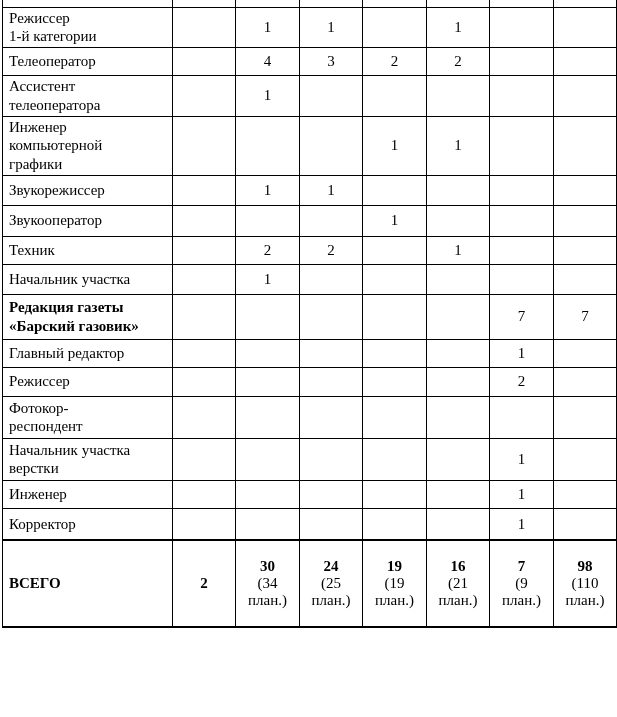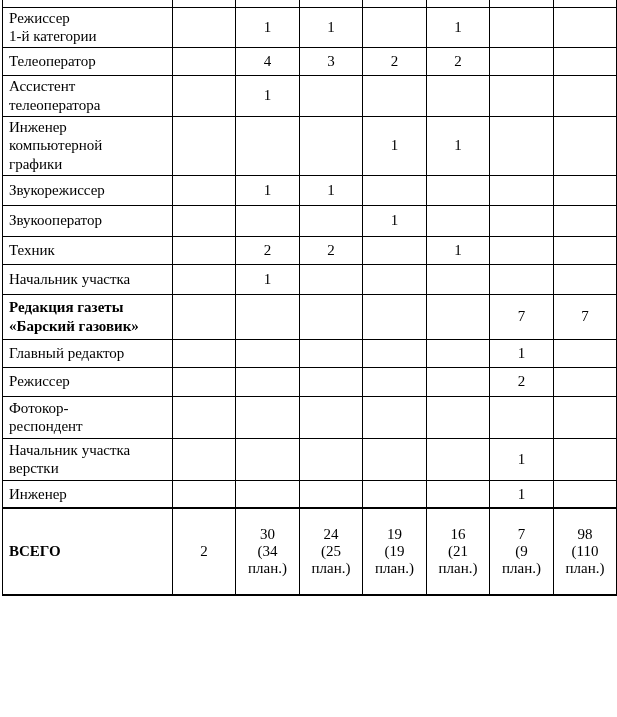--- a/index.html
+++ b/index.html
@@ -36,21 +36,21 @@
     padding-left: 6px;
     white-space: pre-line;
   }
   td.value-cell { text-align: center; }
   tr.group-row td.label-cell { font-weight: bold; }
   tr.total-row td {
     border-top-width: 2px;
     border-bottom-width: 2px;
   }
   tr.total-row td.label-cell { font-weight: bold; }
-  .total-num { font-weight: normal; line-height: 1.15; }
+  .total-num { font-weight: bold; line-height: 1.15; }
   .total-plan { font-weight: normal; white-space: pre-line; line-height: 1.15; }
 </style>
 </head>
 <body>
 
 <div class="page">
   <table class="staff-table">
     <colgroup>
       <col style="width:170px">
       <col style="width:63px">
@@ -212,20 +212,30 @@
         <tr class="data-row" style="height: 28px;">
           <td class="label-cell">Инженер</td>
           <td class="value-cell"></td>
           <td class="value-cell"></td>
           <td class="value-cell"></td>
           <td class="value-cell"></td>
           <td class="value-cell"></td>
           <td class="value-cell">1</td>
           <td class="value-cell"></td>
         </tr>
+        <tr class="data-row" style="height: 32px;">
+          <td class="label-cell">Корректор</td>
+          <td class="value-cell"></td>
+          <td class="value-cell"></td>
+          <td class="value-cell"></td>
+          <td class="value-cell"></td>
+          <td class="value-cell"></td>
+          <td class="value-cell">1</td>
+          <td class="value-cell"></td>
+        </tr>
         <tr class="total-row" style="height: 87px;">
           <td class="label-cell">ВСЕГО</td>
           <td class="value-cell total-cell">
             <div class="total-num">2</div>
           </td>
           <td class="value-cell total-cell">
             <div class="total-num">30</div>
             <div class="total-plan">(34
 план.)</div>
           </td>

